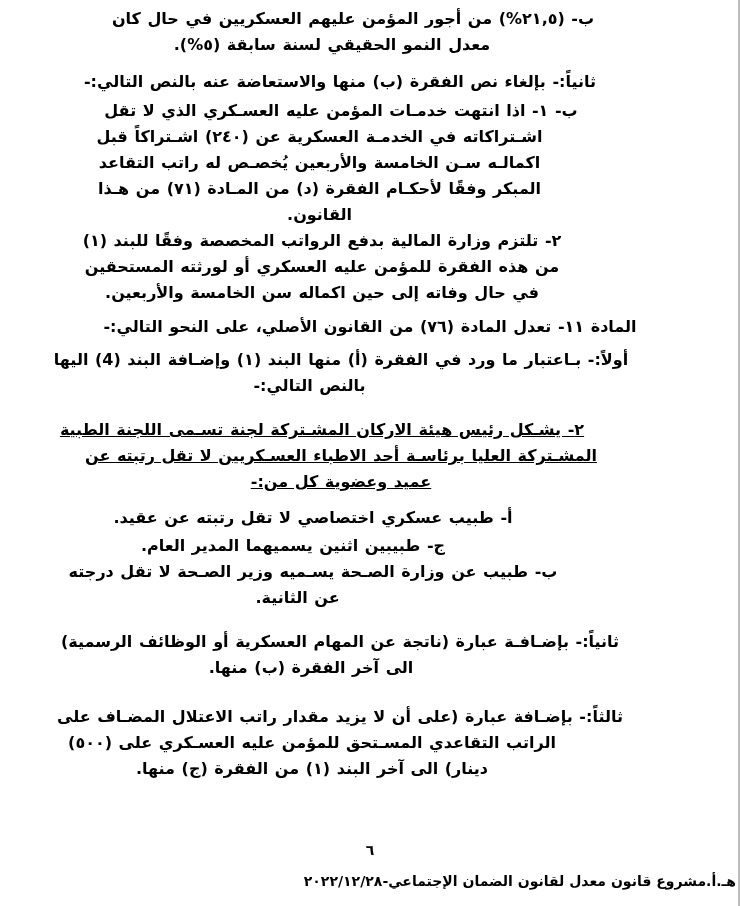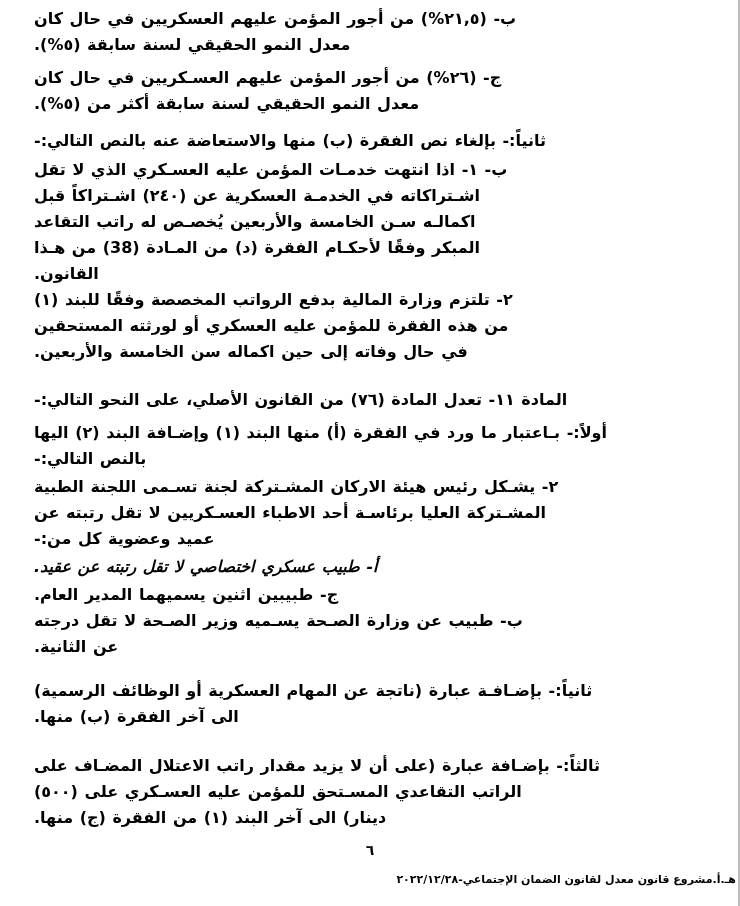--- a/index.html
+++ b/index.html
@@ -18,76 +18,74 @@
   .scan-edge-right{
     position:absolute;top:0;right:0;width:2px;height:100%;
     background:#bdbdbd;
   }
   .content{
     position:absolute;
     top:6px;right:34px;left:34px;
     font-size:16px;
     line-height:26px;
     font-weight:700;
-    text-align:left;
+    text-align:center;
   }
   .blk{
     margin:0;
     white-space:pre-wrap;
     word-spacing:1px;
   }
   
   .b0{padding-right:76px;text-indent:-42px;}
   .b1{padding-right:76px;text-indent:-42px;margin-top:7px;}
   .b2{padding-right:60px;margin-top:11px;}
   .b3{padding-right:101px;text-indent:-43px;margin-top:3px;}
   .b4{padding-right:96px;}
-  .b5{margin-top:22px;}
+  .b5{margin-top:8px;}
   .b6{padding-right:121px;text-indent:-63px;margin-top:7px;}
-  .b7{padding-right:58px;text-indent:38px;margin-top:2px;}
-  .b8{padding-right:114px;margin-top:2px;font-style:italic;}
+  .b7{padding-right:58px;text-indent:38px;margin-top:18px;text-decoration:underline;}
+  .b8{padding-right:114px;margin-top:10px;}
   .b9{padding-right:145px;text-indent:-31px;}
   .b10{padding-right:154px;margin-top:2px;}
   .b11{padding-right:118px;text-indent:-58px;margin-top:18px;}
   .b12{padding-right:116px;text-indent:-56px;margin-top:23px;}
 
   .page-number{
     position:absolute;top:842px;left:0;right:0;
     text-align:center;
     font-size:14px;font-weight:700;
   }
   .footer-note{
     position:absolute;top:873px;right:4px;
-    font-size:11px;font-weight:700;
+    font-size:14px;font-weight:700;
     direction:rtl;text-align:right;
     letter-spacing:0;
   }
 </style>
 </head>
 <body>
 
 <div class="page">
   <div class="scan-edge-right"></div>
 
   <div class="content">
     <p class="blk b0">ب- (٢١,٥%) من أجور المؤمن عليهم العسكريين في حال كان
 معدل النمو الحقيقي لسنة سابقة (٥%).</p>
-    <p class="blk b1">ج- (٢٦%) من أجور المؤمن عليهم العسـكريين في حال كان
-معدل النمو الحقيقي لسنة سابقة أكثر من (٥%).</p>
     <p class="blk b2">ثانياً:- بإلغاء نص الفقرة (ب) منها والاستعاضة عنه بالنص التالي:-</p>
     <p class="blk b3">ب- ١- اذا انتهت خدمـات المؤمن عليه العسـكري الذي لا تقل
 اشـتراكاته في الخدمـة العسكرية عن (٢٤٠) اشـتراكاً قبل
 اكمالـه سـن الخامسة والأربعين يُخصـص له راتب التقاعد
-المبكر وفقًا لأحكـام الفقرة (د) من المـادة (38) من هـذا
+المبكر وفقًا لأحكـام الفقرة (د) من المـادة (٧١) من هـذا
 القانون.</p>
     <p class="blk b4">٢- تلتزم وزارة المالية بدفع الرواتب المخصصة وفقًا للبند (١)
 من هذه الفقرة للمؤمن عليه العسكري أو لورثته المستحقين
 في حال وفاته إلى حين اكماله سن الخامسة والأربعين.</p>
     <p class="blk b5">المادة ١١- تعدل المادة (٧٦) من القانون الأصلي، على النحو التالي:-</p>
-    <p class="blk b6">أولاً:- بـاعتبار ما ورد في الفقرة (أ) منها البند (١) وإضـافة البند (٢) اليها
+    <p class="blk b6">أولاً:- بـاعتبار ما ورد في الفقرة (أ) منها البند (١) وإضـافة البند (4) اليها
 بالنص التالي:-</p>
     <p class="blk b7">٢- يشـكل رئيس هيئة الاركان المشـتركة لجنة تسـمى اللجنة الطبية
 المشـتركة العليا برئاسـة أحد الاطباء العسـكريين لا تقل رتبته عن
 عميد وعضوية كل من:-</p>
     <p class="blk b8">أ- طبيب عسكري اختصاصي لا تقل رتبته عن عقيد.</p>
     <p class="blk b10">ج- طبيبين اثنين يسميهما المدير العام.</p>
     <p class="blk b9">ب- طبيب عن وزارة الصـحة يسـميه وزير الصـحة لا تقل درجته
 عن الثانية.</p>
     <p class="blk b11">ثانياً:- بإضـافـة عبارة (ناتجة عن المهام العسكرية أو الوظائف الرسمية)
 الى آخر الفقرة (ب) منها.</p>

